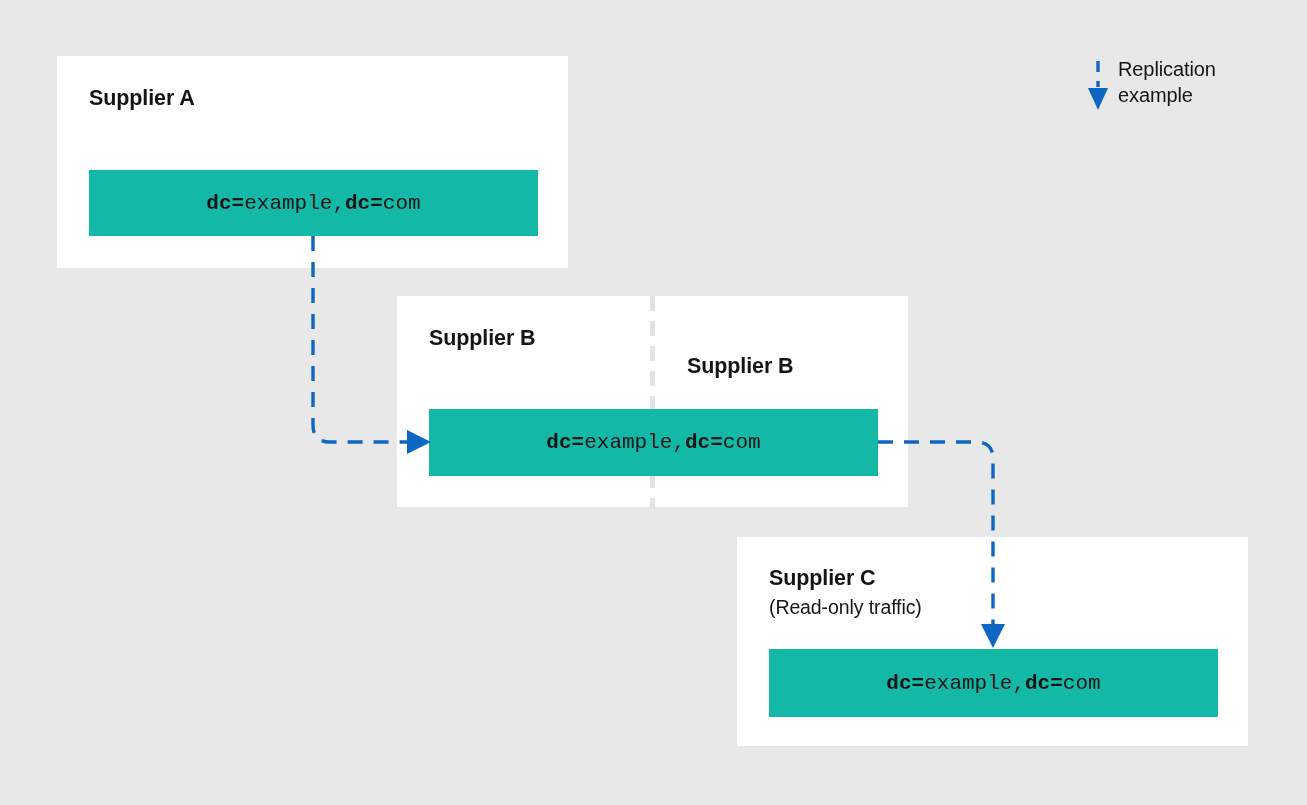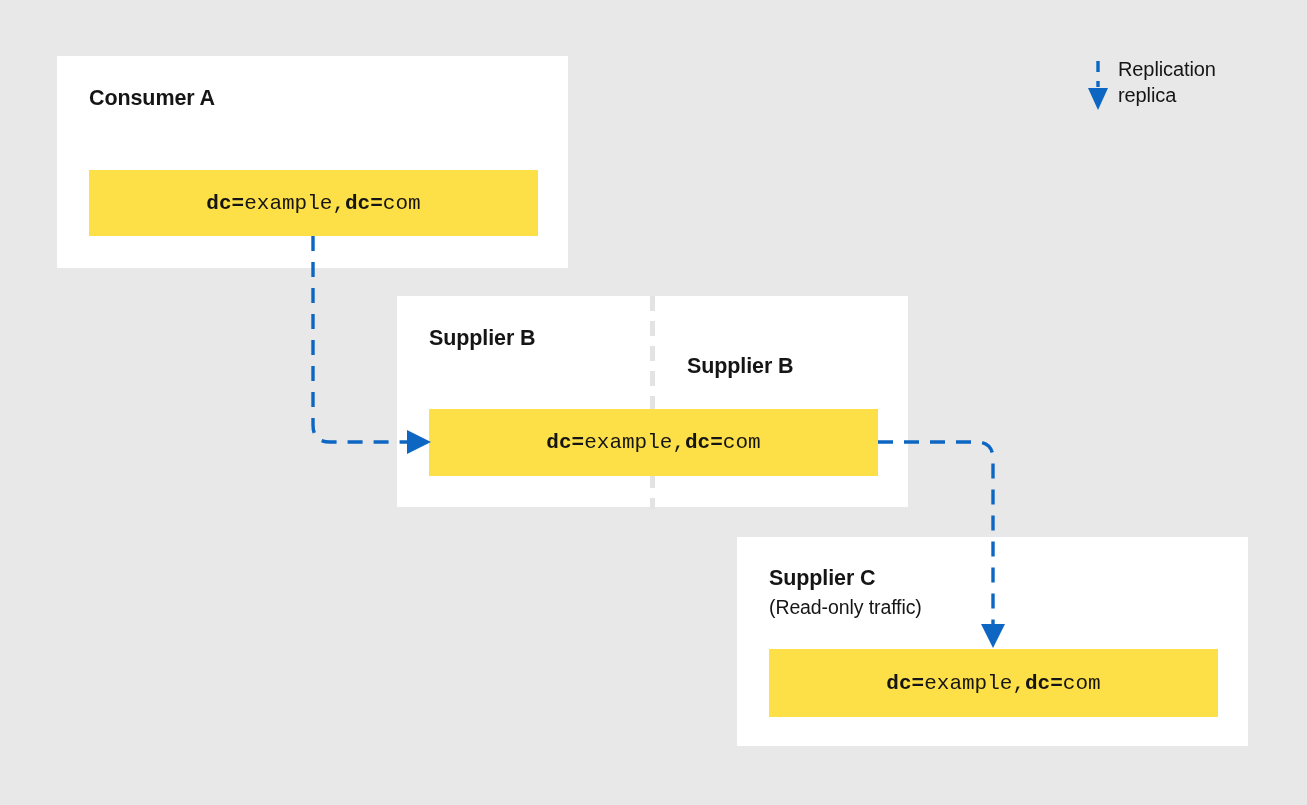--- a/index.html
+++ b/index.html
@@ -66,21 +66,21 @@
     width: 5px;
     background-image: linear-gradient(to bottom, #e3e3e3 0 15px, rgba(0,0,0,0) 15px 25px);
     background-size: 100% 25px;
   }
   #divider-b-top    { left: 650px; top: 296px; height: 115px; }
   #divider-b-bottom { left: 650px; top: 473px; height: 36px; }
 
   
   .data-box {
     position: absolute;
-    background: #fde047;
+    background: #14b8a6;
     display: flex;
     align-items: center;
     justify-content: center;
   }
   #data-supplier-a { left: 89px;  top: 170px; width: 449px; height: 66px; }
   #data-b          { left: 429px; top: 409px; width: 449px; height: 67px; }
   #data-consumer-c { left: 769px; top: 649px; width: 449px; height: 68px; }
 
   .dn {
     font-family: "Liberation Mono", "DejaVu Sans Mono", monospace;
@@ -126,21 +126,21 @@
     width: 30px;
     height: 52px;
   }
 </style>
 </head>
 <body>
 
 <div id="stage">
 
   <div class="node-box" id="box-supplier-a"></div>
-  <div class="node-title" id="title-supplier-a">Consumer A</div>
+  <div class="node-title" id="title-supplier-a">Supplier A</div>
   <div class="data-box" id="data-supplier-a">
     <span class="dn"><b>dc=</b><span>example</span><span>,</span><b>dc=</b><span>com</span></span>
   </div>
 
   <div class="node-box" id="box-b"></div>
   <div class="divider" id="divider-b-top"></div>
   <div class="divider" id="divider-b-bottom"></div>
   <div class="node-title" id="title-consumer-b">Supplier B</div>
   <div class="node-title" id="title-supplier-b">Supplier B</div>
   <div class="data-box" id="data-b">
@@ -162,16 +162,16 @@
     <path d="M 878 442 L 976 442 Q 993 442 993 459 L 993 625" fill="none" stroke="#0d66c2" stroke-width="3.4" stroke-dasharray="15 11" stroke-linecap="butt"></path>
     <polygon points="981,624 1005,624 993,648" fill="#0d66c2"></polygon>
   </svg>
 
   <div id="legend">
     <svg id="legend-arrow" viewBox="0 0 30 52">
       <path d="M 14 1 L 14 27" fill="none" stroke="#0d66c2" stroke-width="3.4" stroke-dasharray="11 9" stroke-linecap="butt"></path>
       <polygon points="4,28 24,28 14,50" fill="#0d66c2"></polygon>
     </svg>
     <div id="legend-label">Replication
-replica</div>
+example</div>
   </div>
 
 </div>
 
 </body></html>

